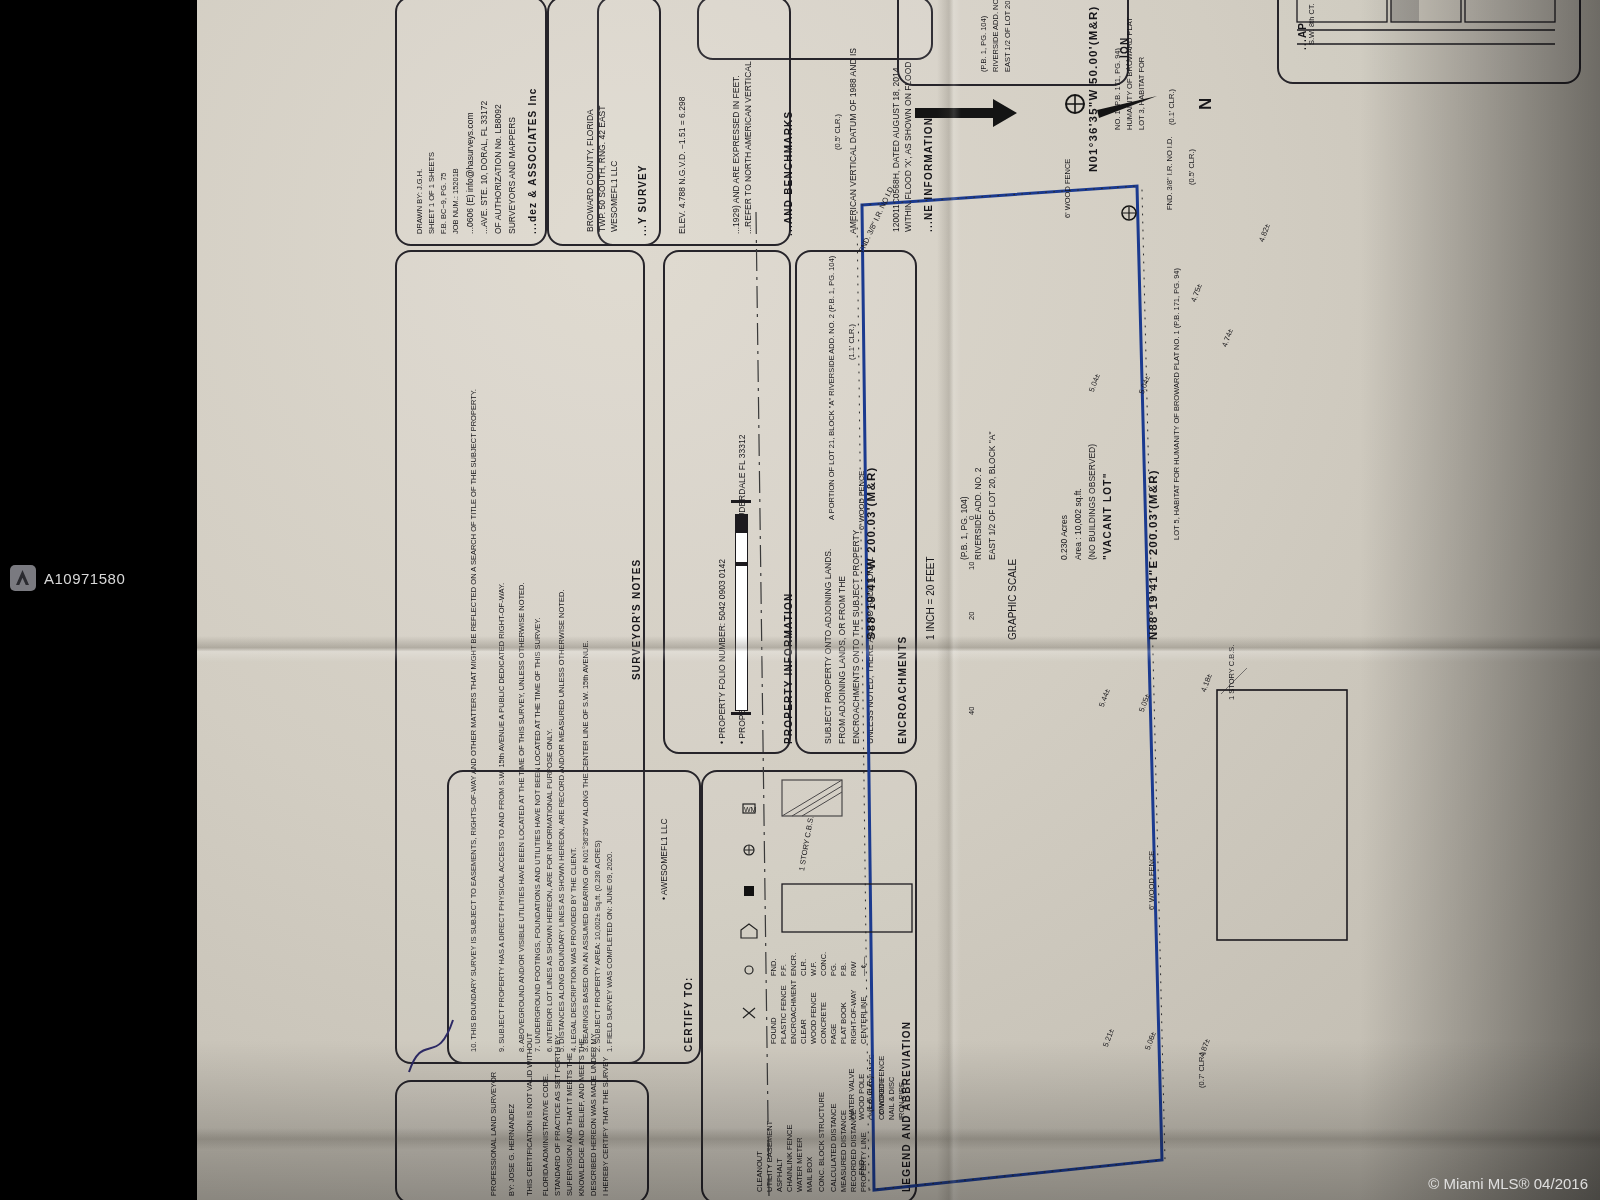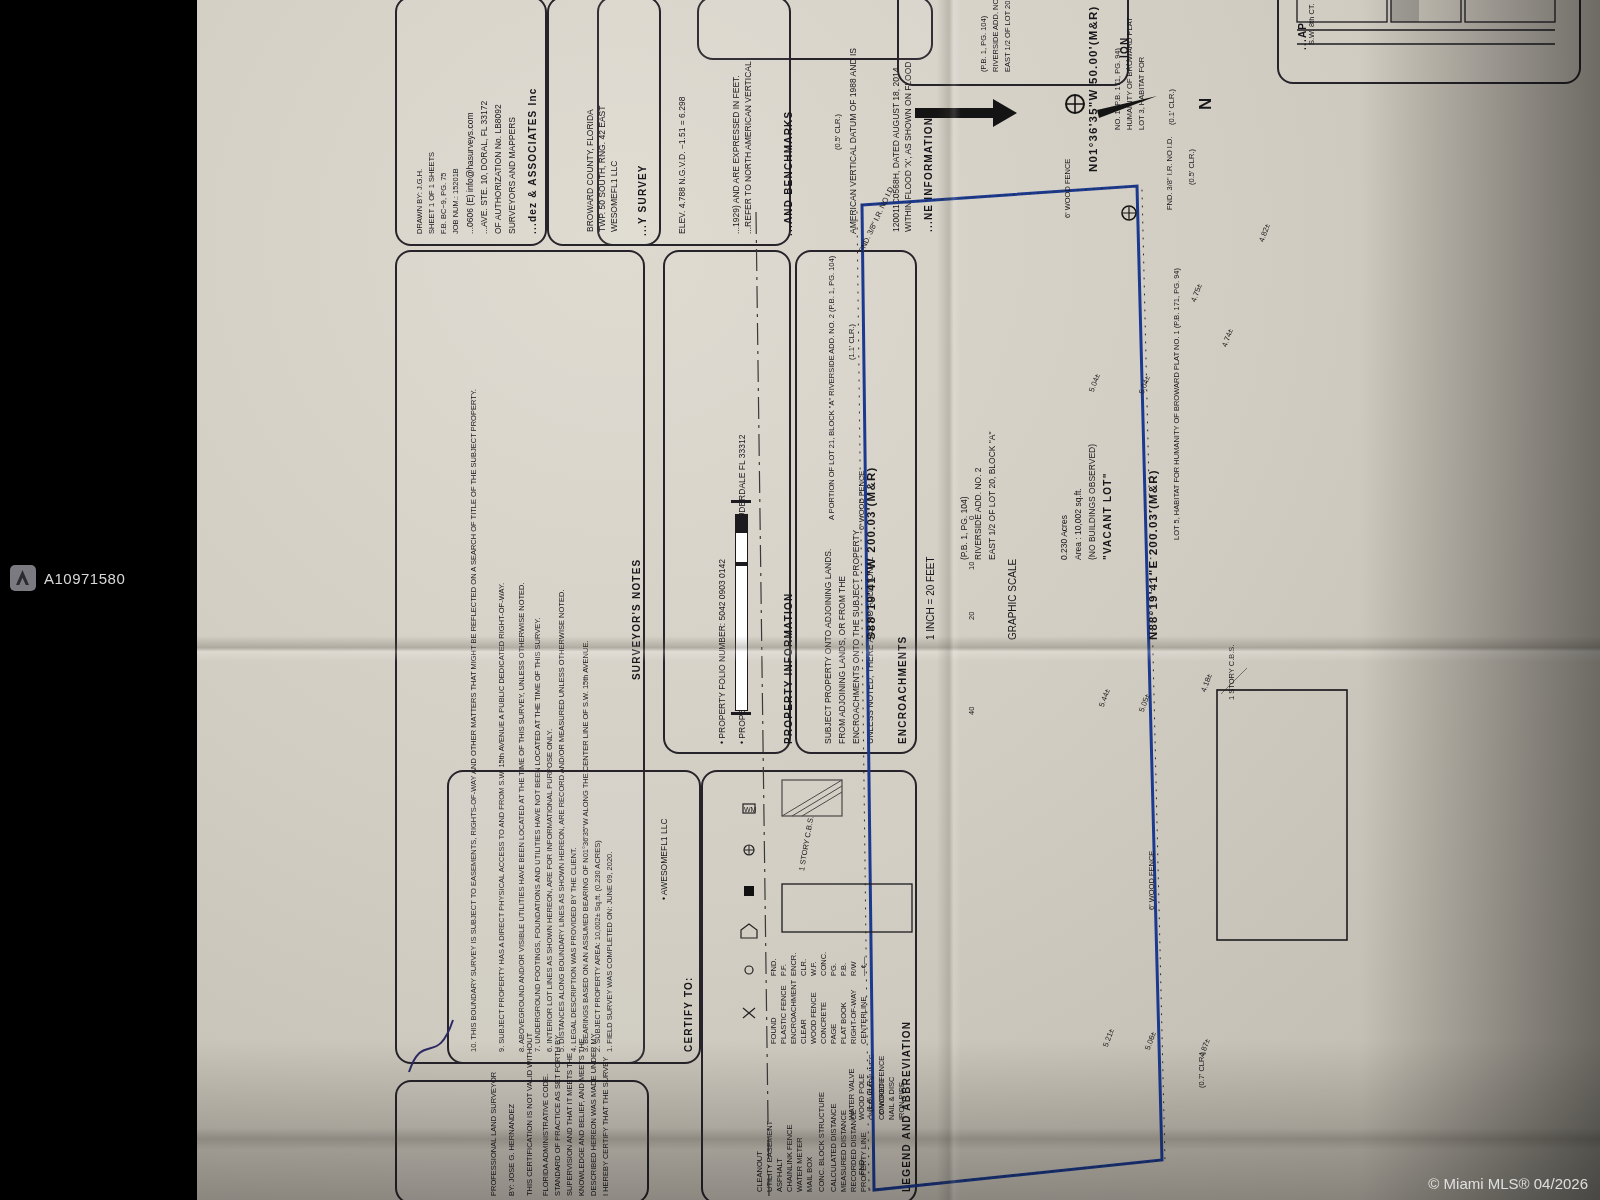--- a/index.html
+++ b/index.html
@@ -297,14 +297,14 @@
     <div class="rot xtiny" style="left:1000px;top:1055px;transform:rotate(-70deg);">4.87±</div>
     <div class="rot xtiny" style="left:946px;top:1048px;transform:rotate(-70deg);">5.06±</div>
 
     <div class="fold h1"></div>
     <div class="fold h2"></div>
     <div class="vfold" style="left:740px;"></div>
     <div class="shadow-tr"></div>
     <div class="shadow-bl"></div>
   </div>
 
-  <div class="mlsbar">© Miami MLS® 04/2026</div>
+  <div class="mlsbar">© Miami MLS® 04/2016</div>
 </div>
 
 </body></html>

